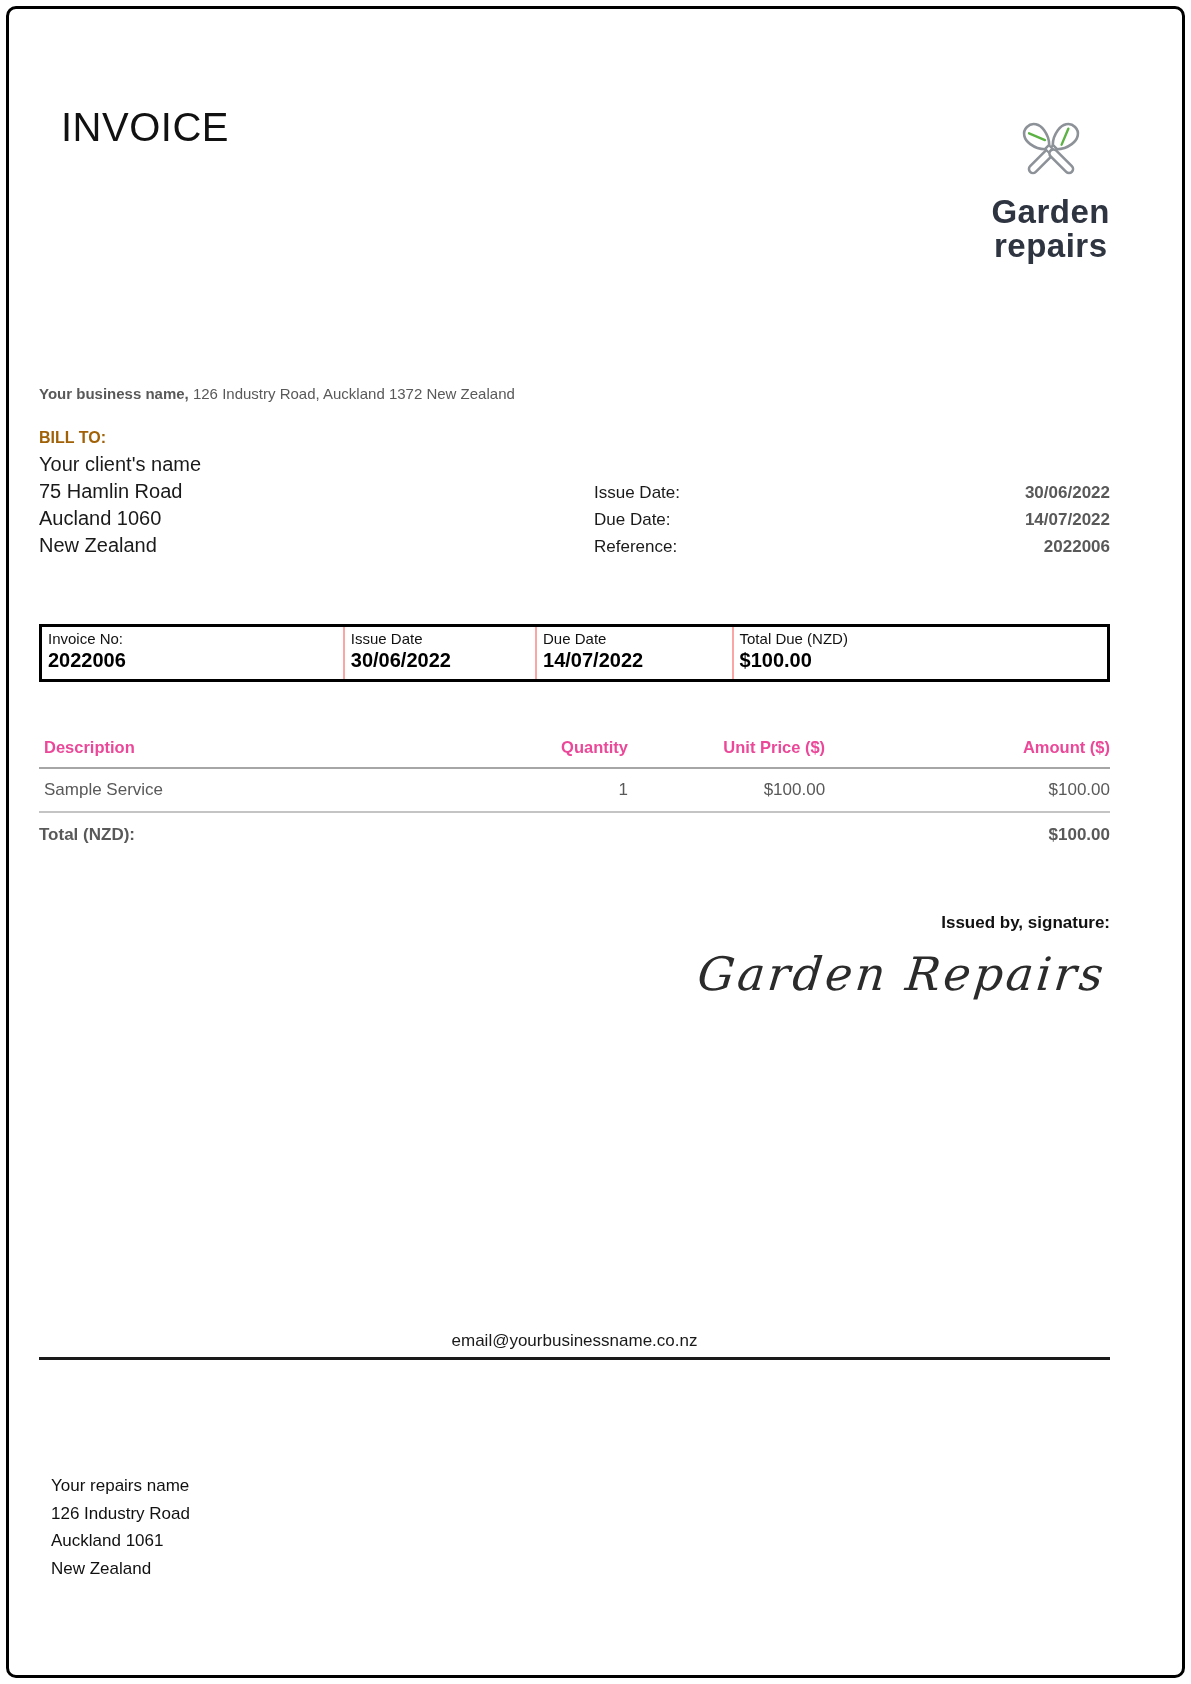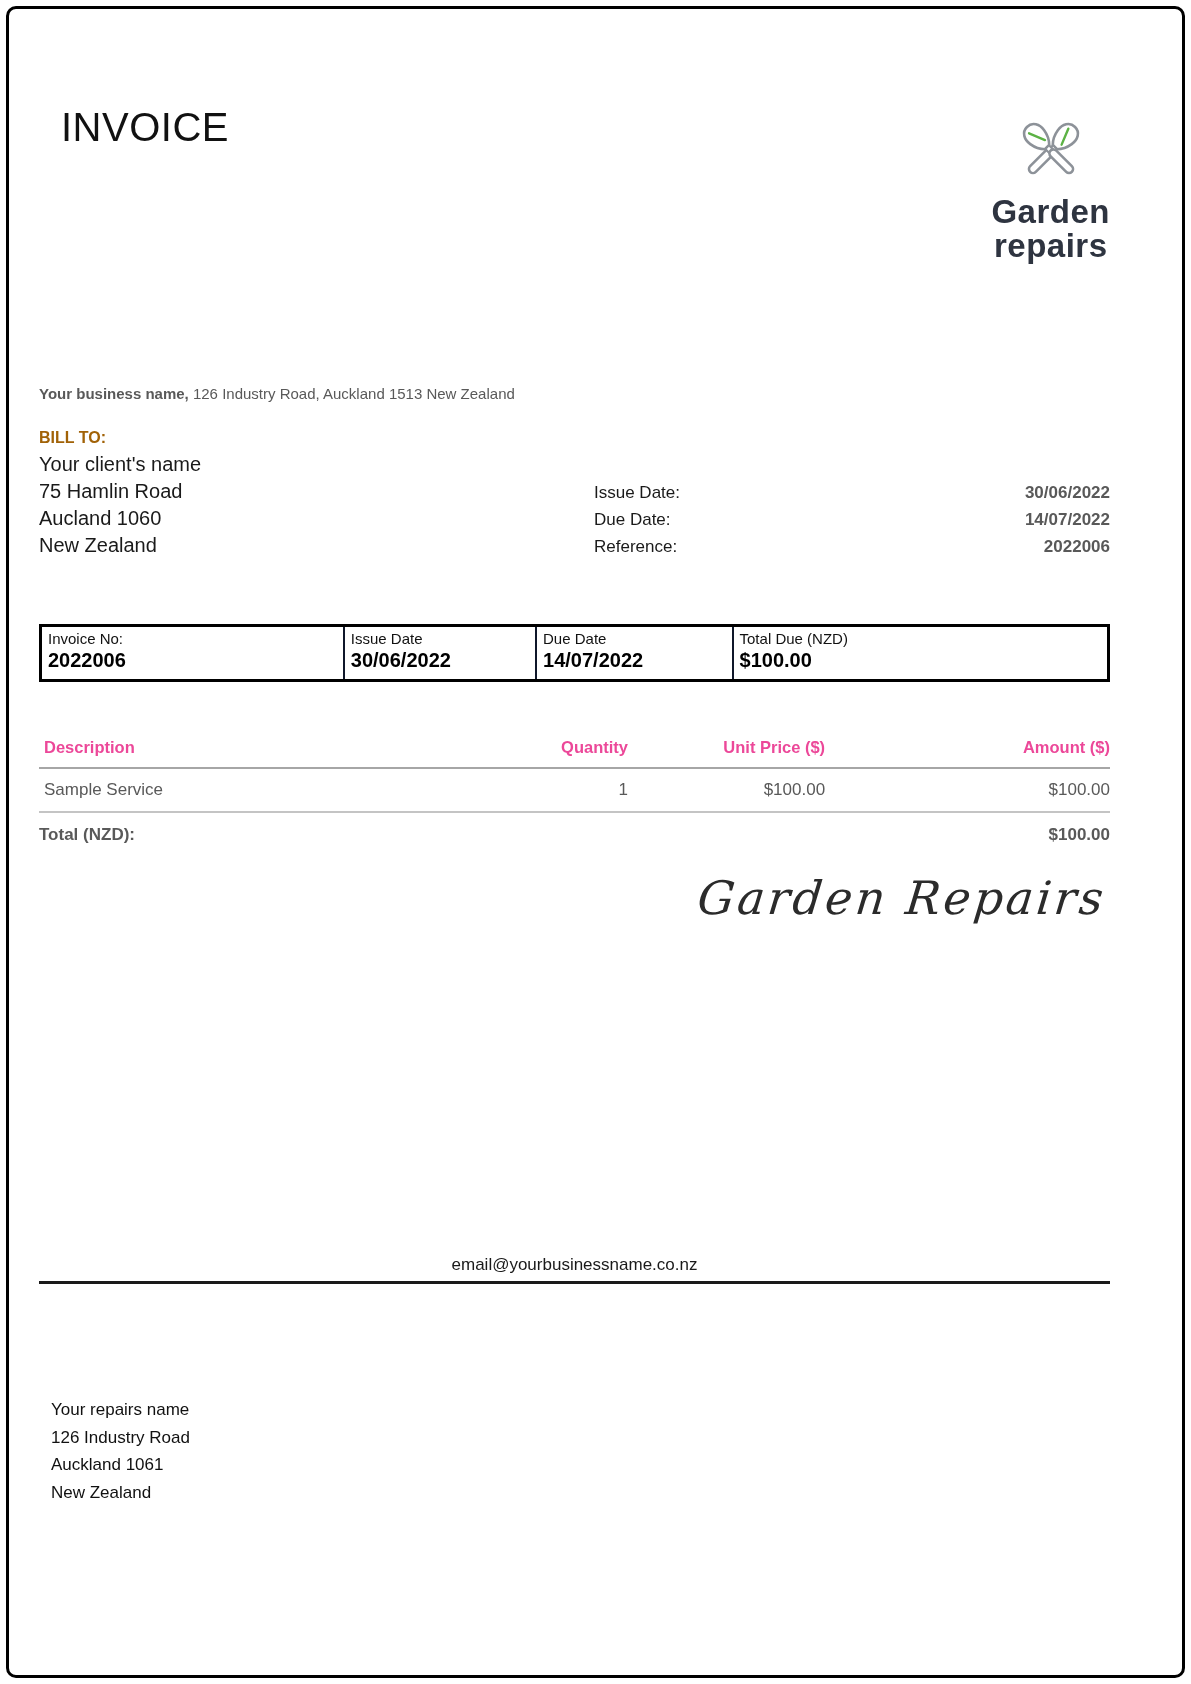--- a/index.html
+++ b/index.html
@@ -22,21 +22,21 @@
   .billing { margin-top:22px; display:flex; justify-content:space-between; }
   .billto-label { font-size:16px; font-weight:700; color:#a16207; line-height:27px; }
   .billto-line { font-size:20px; color:#1a1a1a; line-height:27px; }
   .meta { margin-top:55px; width:516px; }
   .meta-row { display:flex; justify-content:space-between; line-height:27px; }
   .meta-label { font-size:17px; color:#1a1a1a; }
   .meta-value { font-size:17px; font-weight:700; color:#595959; }
 
   
   .summary { margin-top:64px; width:100%; border-collapse:collapse; border:3px solid #000; }
-  .summary td { border:2px solid #0f172a; padding:3px 8px 7px 6px; vertical-align:top; }
+  .summary td { border:2px solid #fca5a5; padding:3px 8px 7px 6px; vertical-align:top; }
   .sum-label { font-size:15px; color:#111; }
   .sum-value { font-size:20px; font-weight:700; color:#000; margin-top:2px; }
 
   
   .items { margin-top:48px; width:100%; border-collapse:collapse; }
   .items th { font-size:16.5px; font-weight:700; color:#ec4899; padding:8px 0 10px 0;
     border-bottom:2px solid #a6a6a6; text-align:right; }
   .items th.first, .items td.first { text-align:left; padding-left:5px; }
   .items td { font-size:17px; color:#595959; padding:11px 0; text-align:right;
     border-bottom:2px solid #c4c4c4; }
@@ -80,21 +80,21 @@
               <rect x="-4" y="-0.5" width="8" height="30" rx="4" fill="#fff" stroke="#8d9299" stroke-width="2.6"></rect>
             </g>
           </svg>
         </span>
         <div class="logo-text">Garden</div>
         <div class="logo-text">repairs</div>
       </div>
     </div>
 
     <div class="business-line">
-      <b>Your business name,</b><span> 126 Industry Road, Auckland 1513 New Zealand</span>
+      <b>Your business name,</b><span> 126 Industry Road, Auckland 1372 New Zealand</span>
     </div>
 
     <div class="billing">
       <div>
         <div class="billto-label">BILL TO:</div>
         <div class="billto-line">Your client's name</div>
         <div class="billto-line">75 Hamlin Road</div>
         <div class="billto-line">Aucland 1060</div>
         <div class="billto-line">New Zealand</div>
       </div>
@@ -165,20 +165,21 @@
       </tr>
       <tr class="total-row">
         <td class="first">Total (NZD):</td>
         <td></td>
         <td></td>
         <td>$100.00</td>
       </tr>
     </tbody>
       </table>
 
+    <div class="sig-label">Issued by, signature:</div>
     <div class="sig-script">Garden Repairs</div>
 
     <div class="email-line">email@yourbusinessname.co.nz</div>
     <hr class="rule">
 
     <div class="footer">
       <div class="footer-line">Your repairs name</div>
       <div class="footer-line">126 Industry Road</div>
       <div class="footer-line">Auckland 1061</div>
       <div class="footer-line">New Zealand</div>

